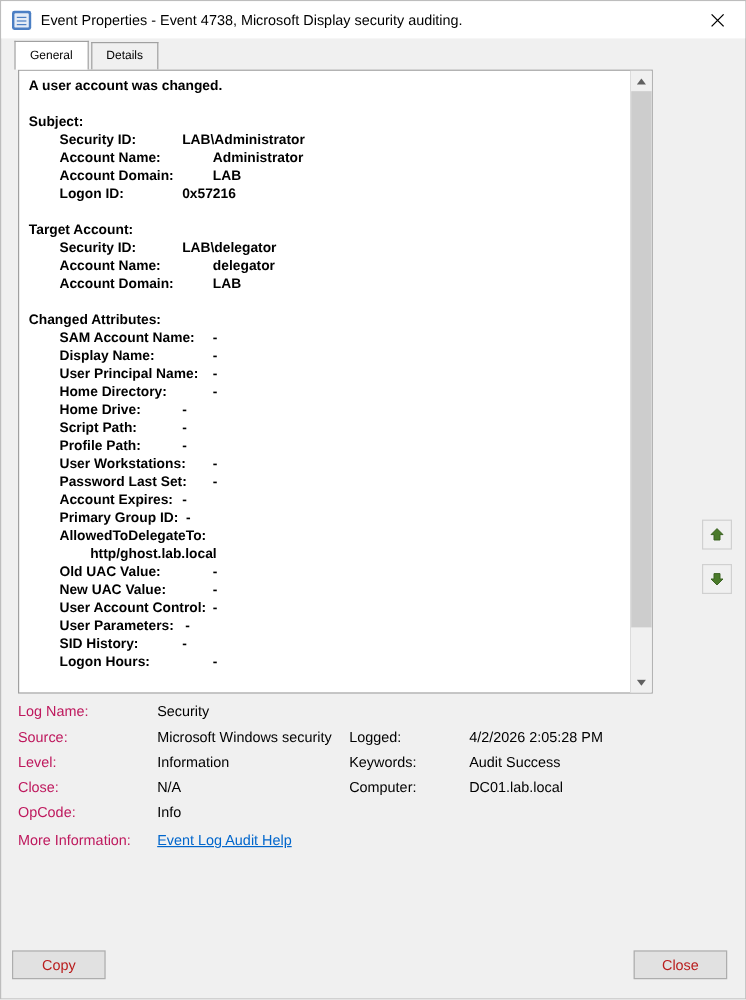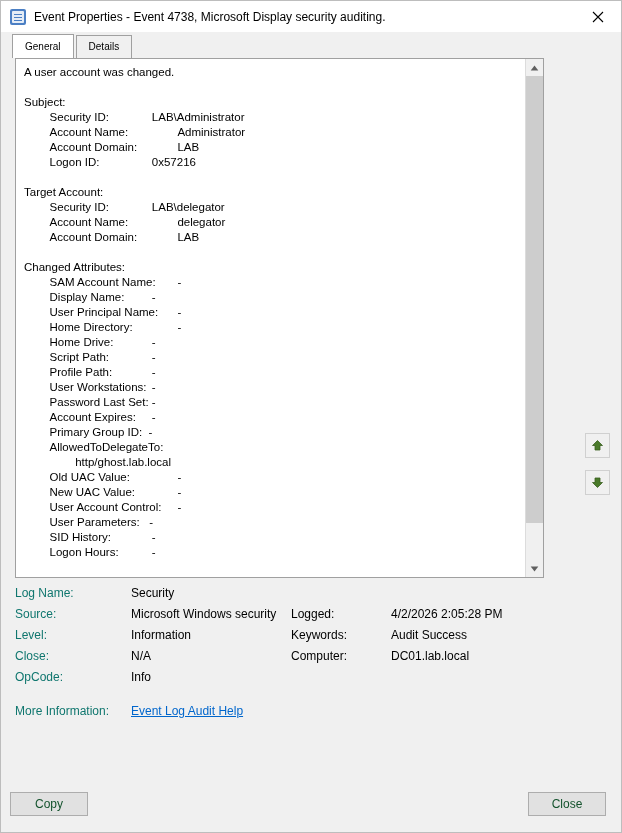--- a/index.html
+++ b/index.html
@@ -128,20 +128,21 @@
     display: flex;
   }
   .desc-body {
     flex: 1 1 auto;
     padding: 6px 4px 6px 8px;
     overflow: hidden;
     font-size: 11.5px;
     line-height: 15px;
     white-space: pre;
     font-family: "Liberation Sans", sans-serif;
+    font-weight: bold;
   }
   .scrollbar {
     width: 17px;
     flex: 0 0 auto;
     background: #f0f0f0;
     border-left: 1px solid #dcdcdc;
     position: relative;
   }
   .sb-arrow {
     position: absolute;
@@ -202,21 +203,21 @@
     font-size: 12px;
   }
   .meta-row {
     display: flex;
     align-items: baseline;
     margin-bottom: 7px;
   }
   .m-label {
     width: 116px;
     flex: 0 0 auto;
-    color: #0f766e;
+    color: #be185d;
   }
   .m-value {
     width: 152px;
     flex: 0 0 auto;
     white-space: nowrap;
   }
   .m-value.wide { width: 160px; }
   .m-label2 {
     width: 100px;
     flex: 0 0 auto;
@@ -240,21 +241,21 @@
     height: 56px;
   }
   .btn {
     position: absolute;
     height: 24px;
     background: #e1e1e1;
     border: 1px solid #adadad;
     box-sizing: border-box;
     font-size: 12px;
     font-family: "Liberation Sans", sans-serif;
-    color: #14532d;
+    color: #b91c1c;
     display: flex;
     align-items: center;
     justify-content: center;
     cursor: default;
   }
   .btn-copy {
     left: 9px;
     top: 16px;
     width: 78px;
   }
@@ -370,21 +371,21 @@
       <div class="meta-row">
         <div class="m-label">Close:</div>
         <div class="m-value wide">N/A</div>
         <div class="m-label2">Computer:</div>
         <div class="m-value2">DC01.lab.local</div>
       </div>
       <div class="meta-row">
         <div class="m-label">OpCode:</div>
         <div class="m-value wide">Info</div>
       </div>
-      <div class="meta-row" style="margin-top:20px;justify-content:space-between;">
+      <div class="meta-row" style="margin-top:9px;justify-content:space-between;">
         <div class="m-label">More Information:</div>
         <div class="m-value2 link">Event Log Audit Help</div>
       </div>
     </div>
 
   </div>
 
   <div class="footer">
     <div class="btn btn-copy">Copy</div>
     <div class="btn btn-close">Close</div>

